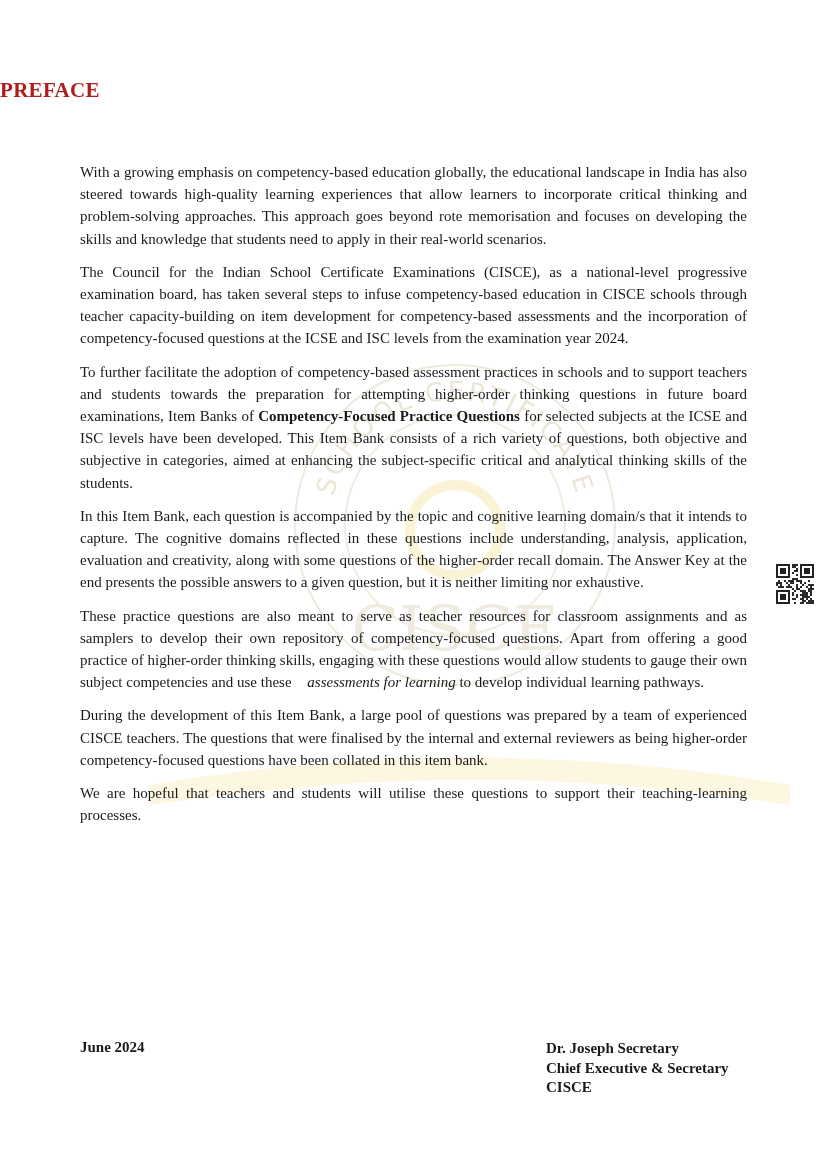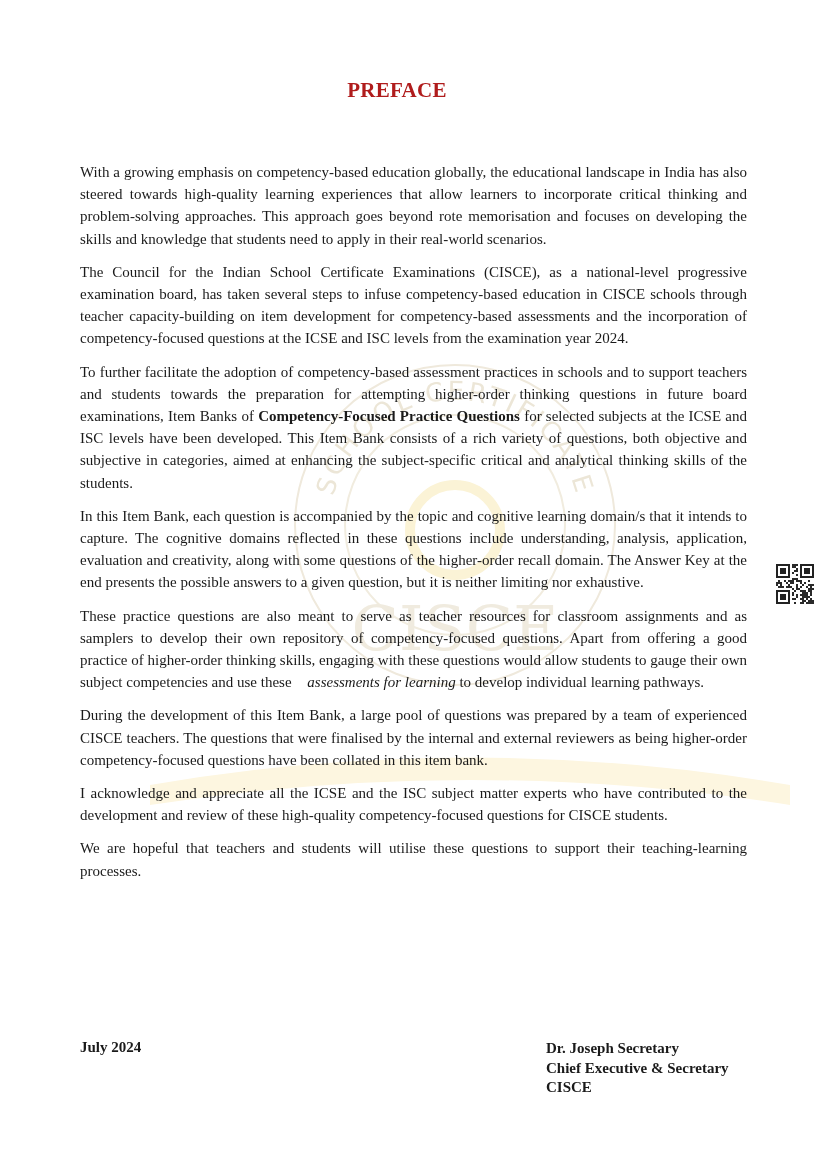--- a/index.html
+++ b/index.html
@@ -1,21 +1,21 @@
 <!DOCTYPE html>
 <html><head>
 <meta charset="utf-8">
 <style>
   html, body { margin: 0; padding: 0; background: #ffffff; }
   body { width: 827px; height: 1169px; position: relative; overflow: hidden;
          font-family: "Liberation Serif", "DejaVu Serif", serif; color: #1a1a1a; }
   .page { position: absolute; left: 0; top: 0; width: 827px; height: 1169px; }
   .watermark { position: absolute; left: 290px; top: 360px; width: 330px; height: 330px; pointer-events: none; }
   .wm-banner { position: absolute; left: 150px; top: 740px; width: 640px; height: 70px; pointer-events: none; }
-  .title { position: absolute; left: 0; width: 794px; top: 78px; text-align: center;
+  .title { position: absolute; left: 0; width: 794px; top: 78px; text-align: left;
            font-size: 21px; font-weight: bold; color: #b01c1c; letter-spacing: 0.3px; }
   .body { position: absolute; left: 80px; top: 161px; width: 667px; }
   .para { margin: 0 0 11px 0; font-size: 15px; line-height: 22.2px; text-align: justify; }
   .para b { font-weight: bold; margin-top: 16px; }
   .para i { font-style: italic; margin-left: 12px; }
   .footer-date { position: absolute; left: 80px; top: 1039px; font-size: 15px; font-weight: bold; }
   .signature { position: absolute; left: 546px; top: 1039px; font-size: 15px; font-weight: bold; line-height: 19.5px; }
   .qr { position: absolute; left: 776px; top: 564px; width: 38px; height: 40px; }
 </style>
 </head>
@@ -41,25 +41,24 @@
 
   <div class="title">PREFACE</div>
 
   <div class="body" id="body">
       <p class="para"><span>With a growing emphasis on competency-based education globally, the educational landscape in India has also steered towards high-quality learning experiences that allow learners to incorporate critical thinking and problem-solving approaches. This approach goes beyond rote memorisation and focuses on developing the skills and knowledge that students need to apply in their real-world scenarios.</span></p>
       <p class="para"><span>The Council for the Indian School Certificate Examinations (CISCE), as a national-level progressive examination board, has taken several steps to infuse competency-based education in CISCE schools through teacher capacity-building on item development for competency-based assessments and the incorporation of competency-focused questions at the ICSE and ISC levels from the examination year 2024.</span></p>
       <p class="para"><span>To further facilitate the adoption of competency-based assessment practices in schools and to support teachers and students towards the preparation for attempting higher-order thinking questions in future board examinations, Item Banks of </span><b>Competency-Focused Practice Questions</b><span> for selected subjects at the ICSE and ISC levels have been developed. This Item Bank consists of a rich variety of questions, both objective and subjective in categories, aimed at enhancing the subject-specific critical and analytical thinking skills of the students.</span></p>
       <p class="para"><span>In this Item Bank, each question is accompanied by the topic and cognitive learning domain/s that it intends to capture. The cognitive domains reflected in these questions include understanding, analysis, application, evaluation and creativity, along with some questions of the higher-order recall domain. The Answer Key at the end presents the possible answers to a given question, but it is neither limiting nor exhaustive.</span></p>
       <p class="para"><span>These practice questions are also meant to serve as teacher resources for classroom assignments and as samplers to develop their own repository of competency-focused questions. Apart from offering a good practice of higher-order thinking skills, engaging with these questions would allow students to gauge their own subject competencies and use these </span><i>assessments for learning</i><span> to develop individual learning pathways.</span></p>
       <p class="para"><span>During the development of this Item Bank, a large pool of questions was prepared by a team of experienced CISCE teachers. The questions that were finalised by the internal and external reviewers as being higher-order competency-focused questions have been collated in this item bank.</span></p>
-      <p class="para"><span>I acknowledge and appreciate all the ICSE and the ISC subject matter experts who have contributed to the development and review of these high-quality competency-focused questions for CISCE students.</span></p>
       <p class="para"><span>We are hopeful that teachers and students will utilise these questions to support their teaching-learning processes.</span></p>
     </div>
 
-  <div class="footer-date">July 2024</div>
+  <div class="footer-date">June 2024</div>
 
   <div class="signature">
     <div>Dr. Joseph Secretary</div>
     <div>Chief Executive &amp; Secretary</div>
     <div>CISCE</div>
   </div>
 
   <svg class="qr" viewBox="0 0 19 20" id="qr">
       <rect x="0" y="0" width="19" height="20" fill="#fff"></rect>
       <rect x="0" y="0" width="7" height="7" fill="#222"></rect>

